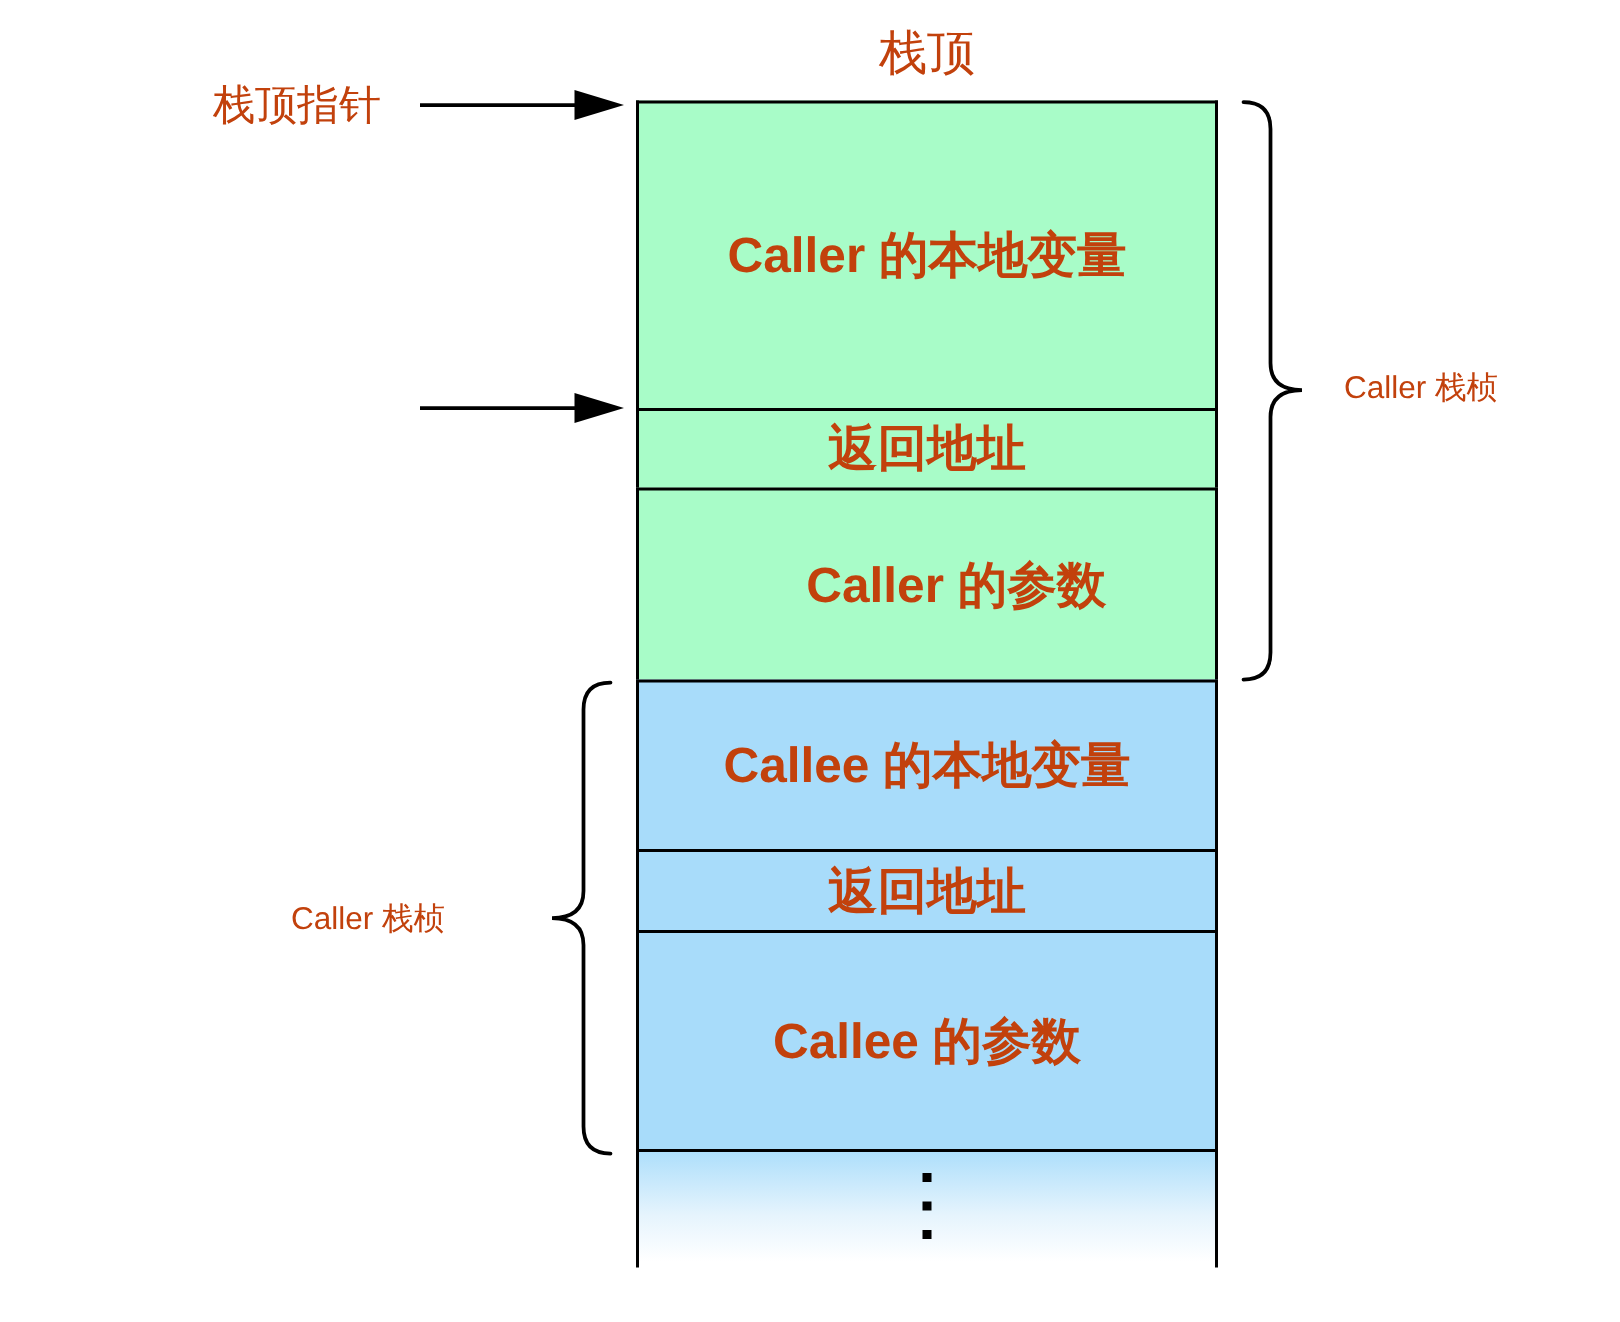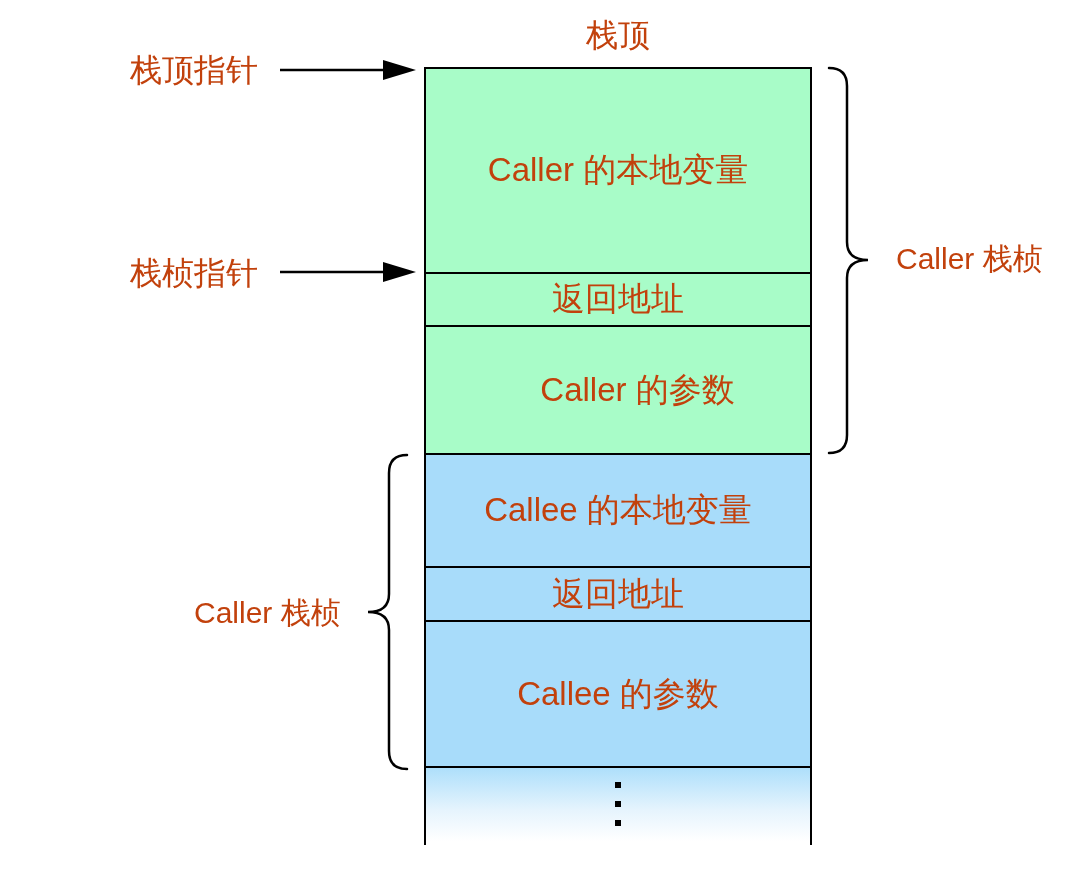--- a/index.html
+++ b/index.html
@@ -25,22 +25,22 @@
     top: 16px;
     width: 388px;
     text-align: center;
     font-size: 32px;
     line-height: 38px;
   }
 
   
   .ptr-label {
     position: absolute;
-    left: 106px;
-    font-size: 32px;
+    left: 118px;
+    font-size: 28px;
     line-height: 36px;
     white-space: nowrap;
   }
   .ptr-top   { top: 52px; }
   .ptr-frame { top: 255px; }
 
   
   .arrow {
     position: absolute;
     left: 255px;
@@ -49,20 +49,21 @@
   }
   .arrow-top   { top: 58px; }
   .arrow-frame { top: 260px; }
 
   
   .stack {
     position: absolute;
     left: 400px;
     top: 67px;
     width: 456px;
+    font-weight: bold;
   }
   .sec {
     box-sizing: border-box;
     width: 388px;
     border-top: 2px solid #000;
     border-left: 2px solid #000;
     border-right: 2px solid #000;
     display: flex;
     align-items: center;
     justify-content: center;
@@ -98,41 +99,40 @@
   
   .brace {
     position: absolute;
   }
   .brace-right { left: 798px; top: 62px;  width: 52px; height: 396px; }
   .brace-left  { left: 338px; top: 450px; width: 52px; height: 324px; }
 
   
   .frame-label {
     position: absolute;
-    font-size: 30px;
+    font-size: 21px;
     line-height: 38px;
     white-space: nowrap;
   }
   .label-right { left: 872px; top: 240px; }
   .label-left  { left: 170px; top: 594px; }
 </style>
 </head>
 <body>
 
 <div class="canvas">
 
   <div class="title">栈顶</div>
 
   <div class="ptr-label ptr-top">栈顶指针</div>
   <svg class="arrow arrow-top" viewBox="0 0 138 24">
     <line x1="1" y1="12" x2="108" y2="12" stroke="#000" stroke-width="2.5"></line>
     <polygon points="104,2 137,12 104,22" fill="#000"></polygon>
   </svg>
 
-  <div class="ptr-label ptr-frame">栈桢指针</div>
   <svg class="arrow arrow-frame" viewBox="0 0 138 24">
     <line x1="1" y1="12" x2="108" y2="12" stroke="#000" stroke-width="2.5"></line>
     <polygon points="104,2 137,12 104,22" fill="#000"></polygon>
   </svg>
 
   <div class="stack">
     <div class="sec s1" style="background-color: rgb(168, 252, 200);">
       <span>Caller 的本地变量</span>
     </div>
     <div class="sec s2" style="background-color: rgb(168, 252, 200);">

